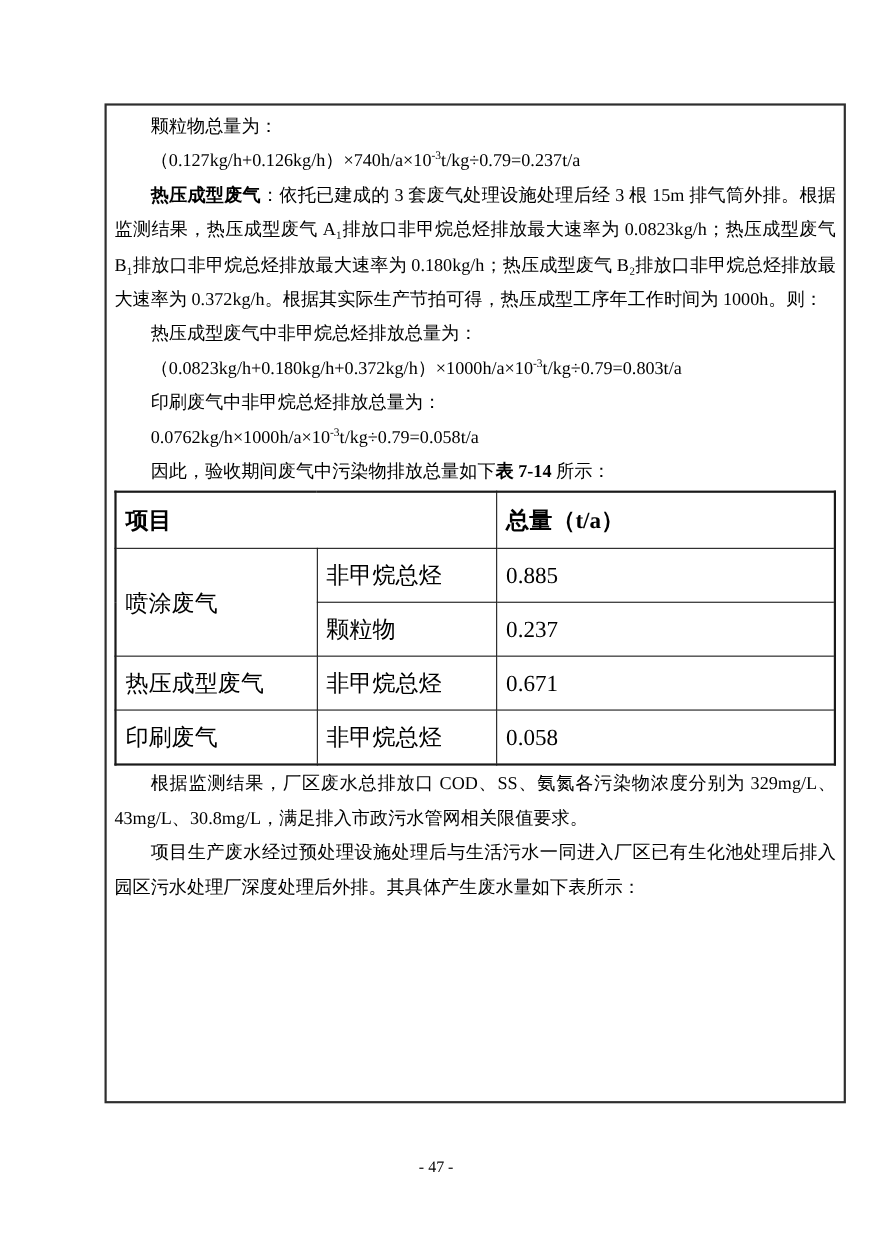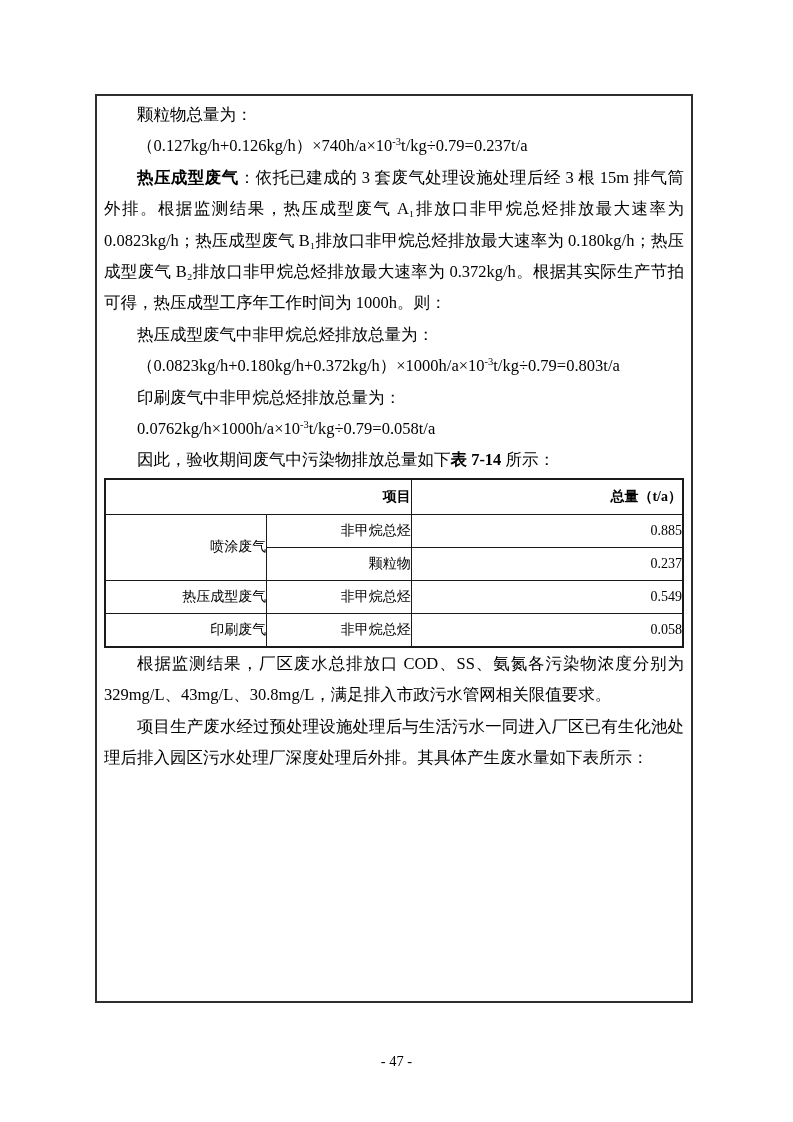--- a/index.html
+++ b/index.html
@@ -6,21 +6,21 @@
   body {
     width: 793px; height: 1122px;
     background: #ffffff;
     position: relative;
     font-family: "Liberation Serif", "DejaVu Serif", serif;
     color: #000000;
   }
   .frame {
     position: absolute;
     left: 95px; top: 94px;
-    width: 598px; height: 909px;
+    width: 674px; height: 909px;
     border: 2px solid #2e2e2e;
     box-sizing: border-box;
     padding: 3px 7px 0 7px;
     overflow: hidden;
   }
   .bt {
     font-size: 16.5px;
     line-height: 31.4px;
     text-align: justify;
     margin: 0;
@@ -40,24 +40,24 @@
   }
   table.emis {
     width: 100%;
     border-collapse: collapse;
     table-layout: fixed;
     border: 2px solid #1a1a1a;
     margin-top: 2px;
   }
   table.emis td {
     border: 1px solid #1a1a1a;
-    text-align: right;
+    text-align: left;
     vertical-align: middle;
-    font-size: 14px;
-    padding: 0;
+    font-size: 21px;
+    padding: 8px;
   }
   table.emis tr.h-row td { height: 34px; font-weight: bold; }
   table.emis tr.d-row td { height: 32px; }
   .sec-head {
     font-size: 18px;
     font-weight: bold;
     margin: 6px 0 2px 0;
     line-height: 25px;
     text-indent: 0;
   }
@@ -108,21 +108,21 @@
         <td>非甲烷总烃</td>
         <td>0.885</td>
       </tr>
       <tr class="d-row">
         <td>颗粒物</td>
         <td>0.237</td>
       </tr>
       <tr class="d-row">
         <td>热压成型废气</td>
         <td>非甲烷总烃</td>
-        <td>0.549</td>
+        <td>0.671</td>
       </tr>
       <tr class="d-row">
         <td>印刷废气</td>
         <td>非甲烷总烃</td>
         <td>0.058</td>
       </tr>
     </tbody>
   </table>
 
 

